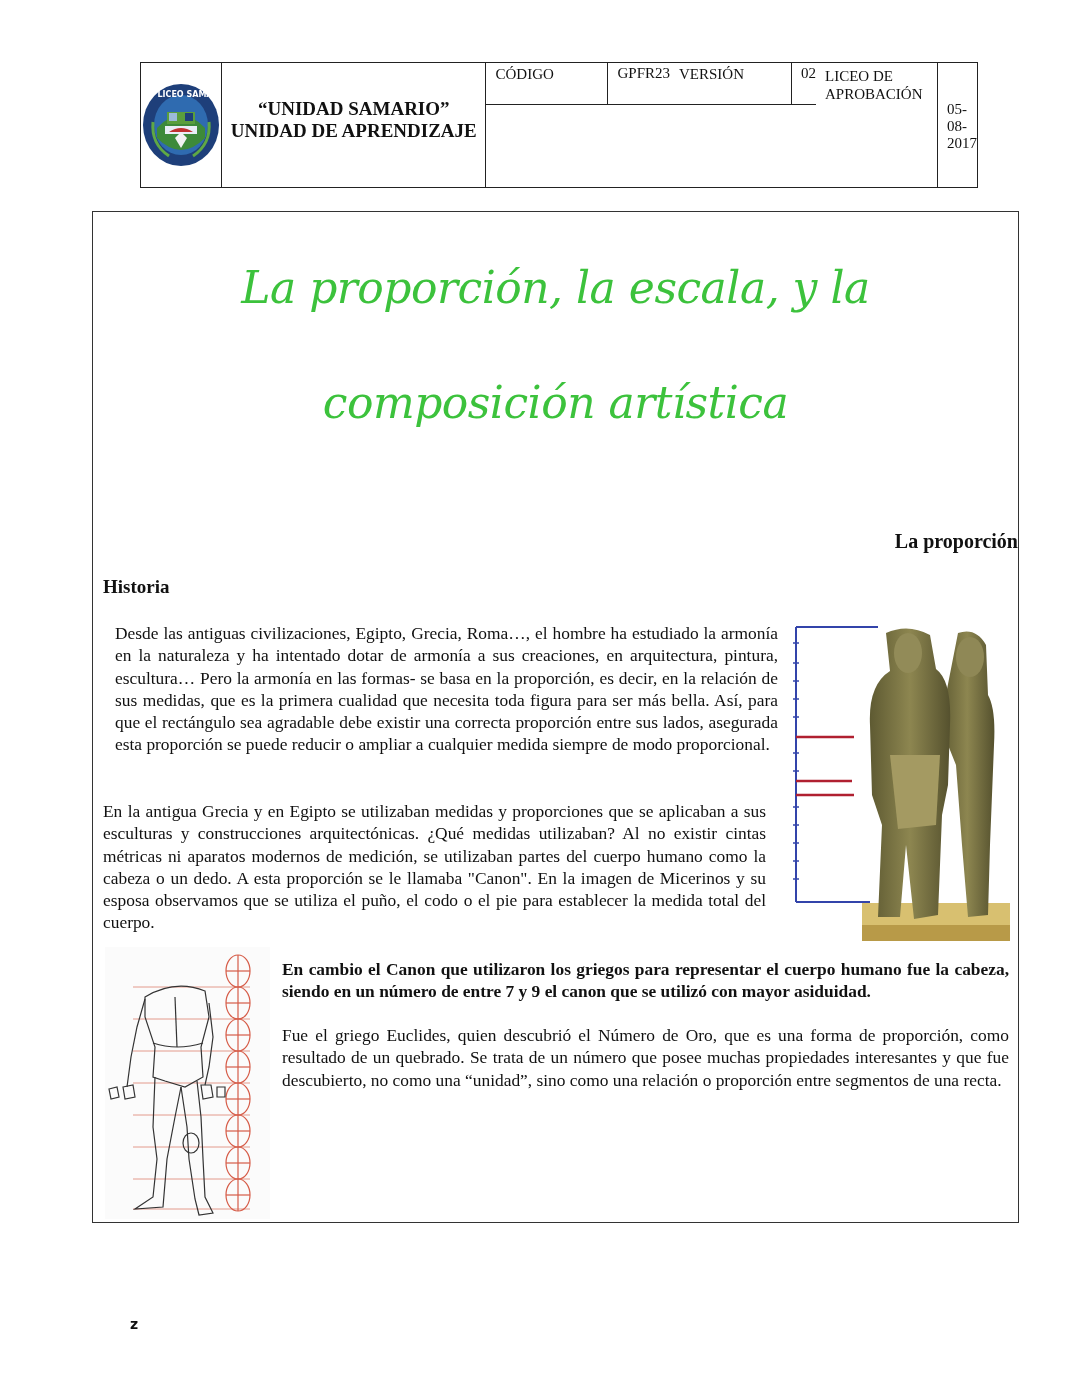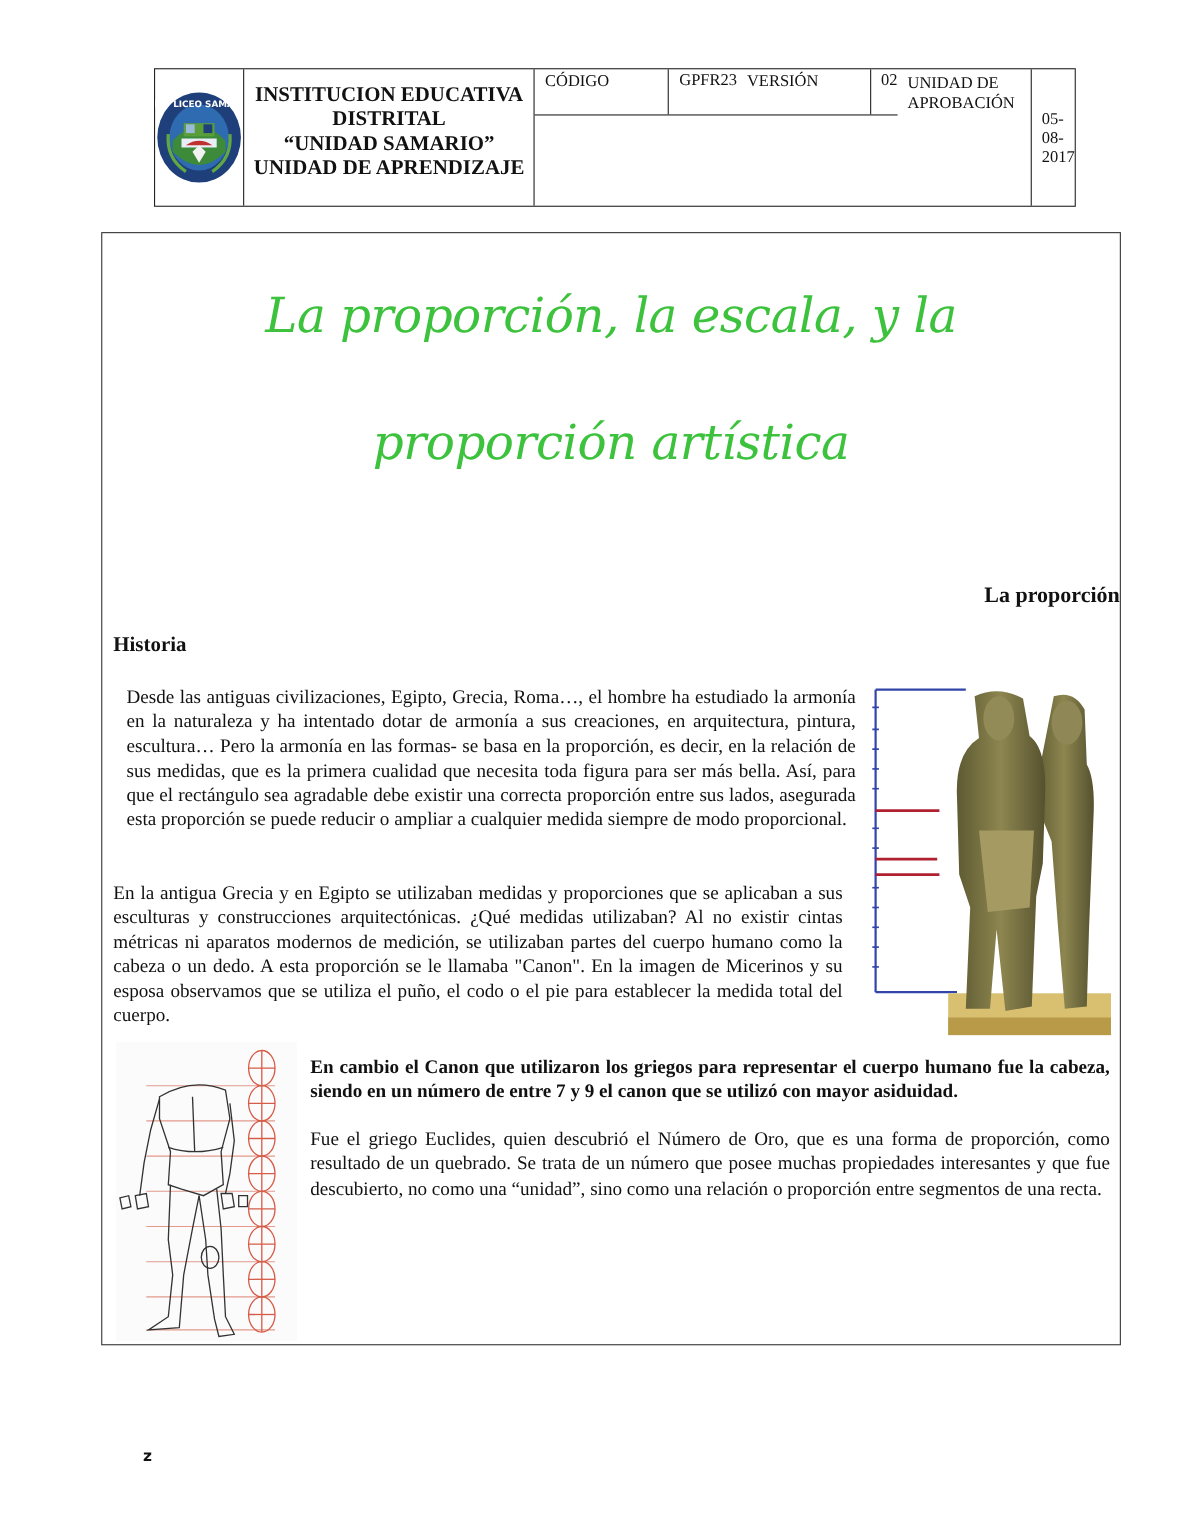--- a/index.html
+++ b/index.html
@@ -66,46 +66,45 @@
       <rect x="44" y="31" width="8" height="8" fill="#1e3f7a"></rect>
       <path d="M24 44 L56 44 L56 52 L24 52 Z" fill="#e8eef6"></path>
       <path d="M28 50 Q40 42 52 50 Z" fill="#c03030"></path>
       <path d="M34 56 L40 50 L46 56 L40 66 Z" fill="#f2f2f2"></path>
       <path d="M12 40 Q10 62 28 74" stroke="#5fa845" stroke-width="3" fill="none"></path>
       <path d="M68 40 Q70 62 52 74" stroke="#5fa845" stroke-width="3" fill="none"></path>
       <text x="40" y="15" font-size="8" font-family="DejaVu Sans, sans-serif" font-weight="bold" fill="#ffffff" text-anchor="middle">I.E.D LICEO SAMARIO</text>
     </svg>
   </div>
   <div class="hdr-title">
-    <div>INSTITUCION EDUCATIVA DISTRITAL</div>
     <div>“UNIDAD SAMARIO”</div>
     <div>UNIDAD DE APRENDIZAJE</div>
   </div>
   <div class="hdr-meta">
     <div class="meta-row r1">
       <div class="meta-k">CÓDIGO</div>
       <div class="meta-v">GPFR23</div>
     </div>
     <div class="meta-row r2">
       <div class="meta-k">VERSIÓN</div>
       <div class="meta-v">02</div>
     </div>
     <div class="meta-row r3">
       <div class="meta-k">
-        <div>UNIDAD DE</div>
+        <div>LICEO DE</div>
         <div>APROBACIÓN</div>
       </div>
       <div class="meta-v">05-08-2017</div>
     </div>
   </div>
 </div>
 
 <div class="frame">
   <div class="main-title mt1">La proporción, la escala, y la</div>
-  <div class="main-title mt2">proporción artística</div>
+  <div class="main-title mt2">composición artística</div>
 
   <div class="sec-title">La proporción</div>
   <div class="sub-title">Historia</div>
 
   <p class="para p1">Desde las antiguas civilizaciones, Egipto, Grecia, Roma…, el hombre ha estudiado la armonía en la naturaleza y ha intentado dotar de armonía a sus creaciones, en arquitectura, pintura, escultura… Pero la armonía en las formas- se basa en la proporción, es decir, en la relación de sus medidas, que es la primera cualidad que necesita toda figura para ser más bella. Así, para que el rectángulo sea agradable debe existir una correcta proporción entre sus lados, asegurada esta proporción se puede reducir o ampliar a cualquier medida siempre de modo proporcional.</p>
   <p class="para p2">En la antigua Grecia y en Egipto se utilizaban medidas y proporciones que se aplicaban a sus esculturas y construcciones arquitectónicas. ¿Qué medidas utilizaban? Al no existir cintas métricas ni aparatos modernos de medición, se utilizaban partes del cuerpo humano como la cabeza o un dedo. A esta proporción se le llamaba "Canon". En la imagen de Micerinos y su esposa observamos que se utiliza el puño, el codo o el pie para establecer la medida total del cuerpo.</p>
 
   <svg class="statue" viewBox="0 0 223 318">
     <defs>
       <linearGradient id="stone" x1="0" y1="0" x2="1" y2="0">

